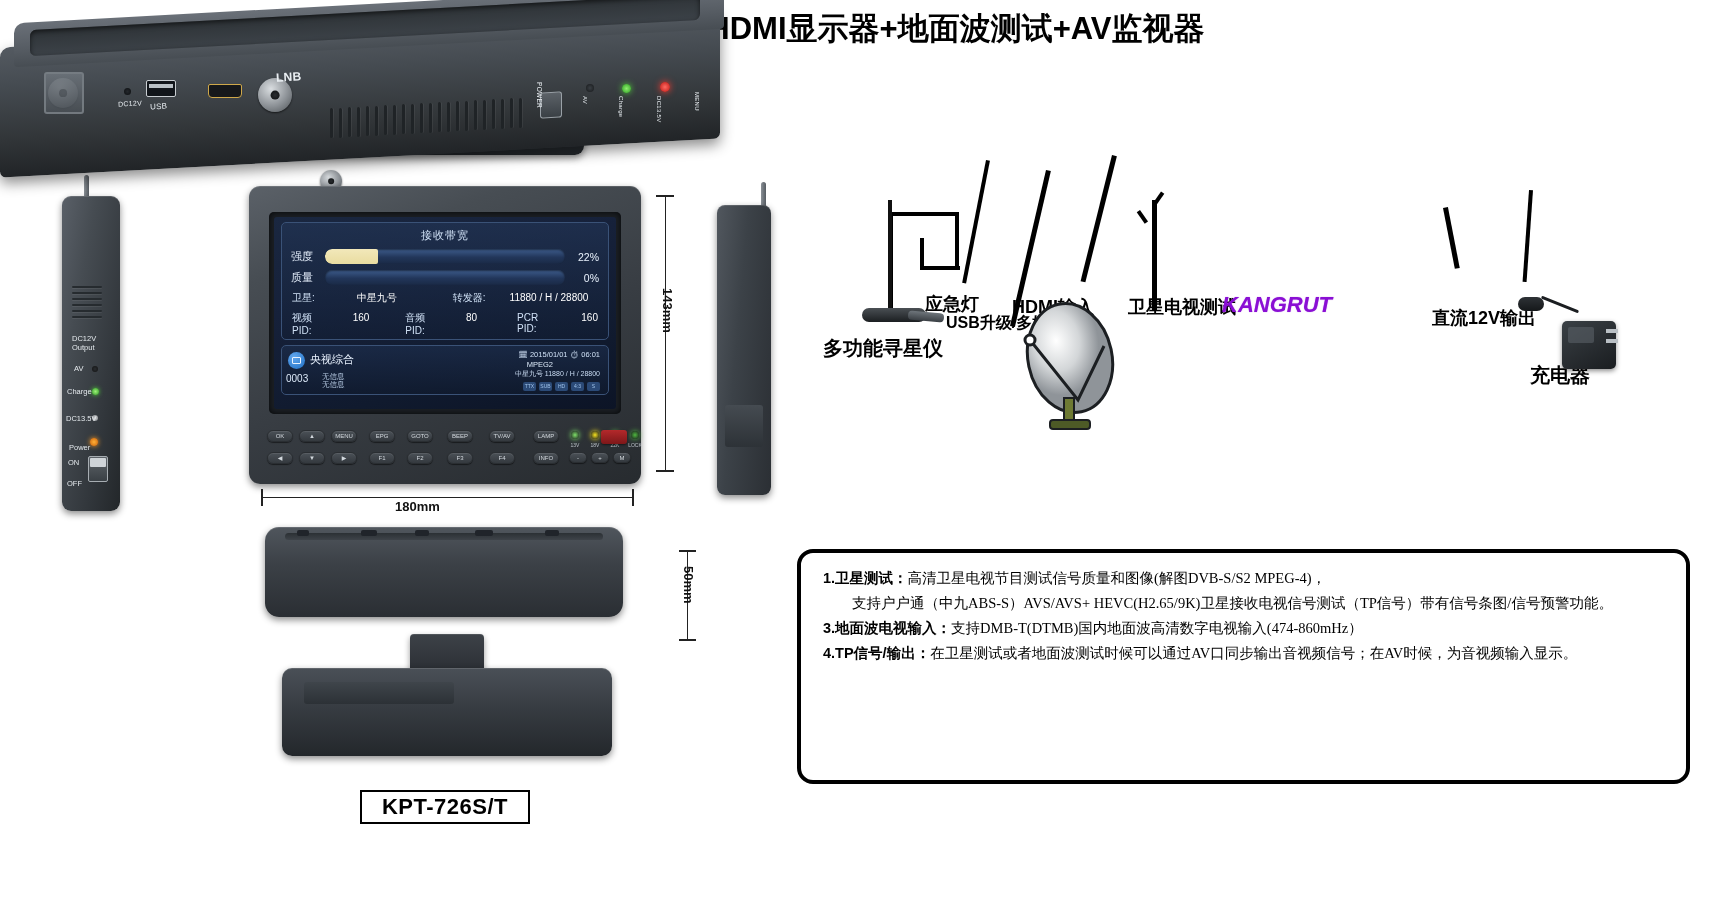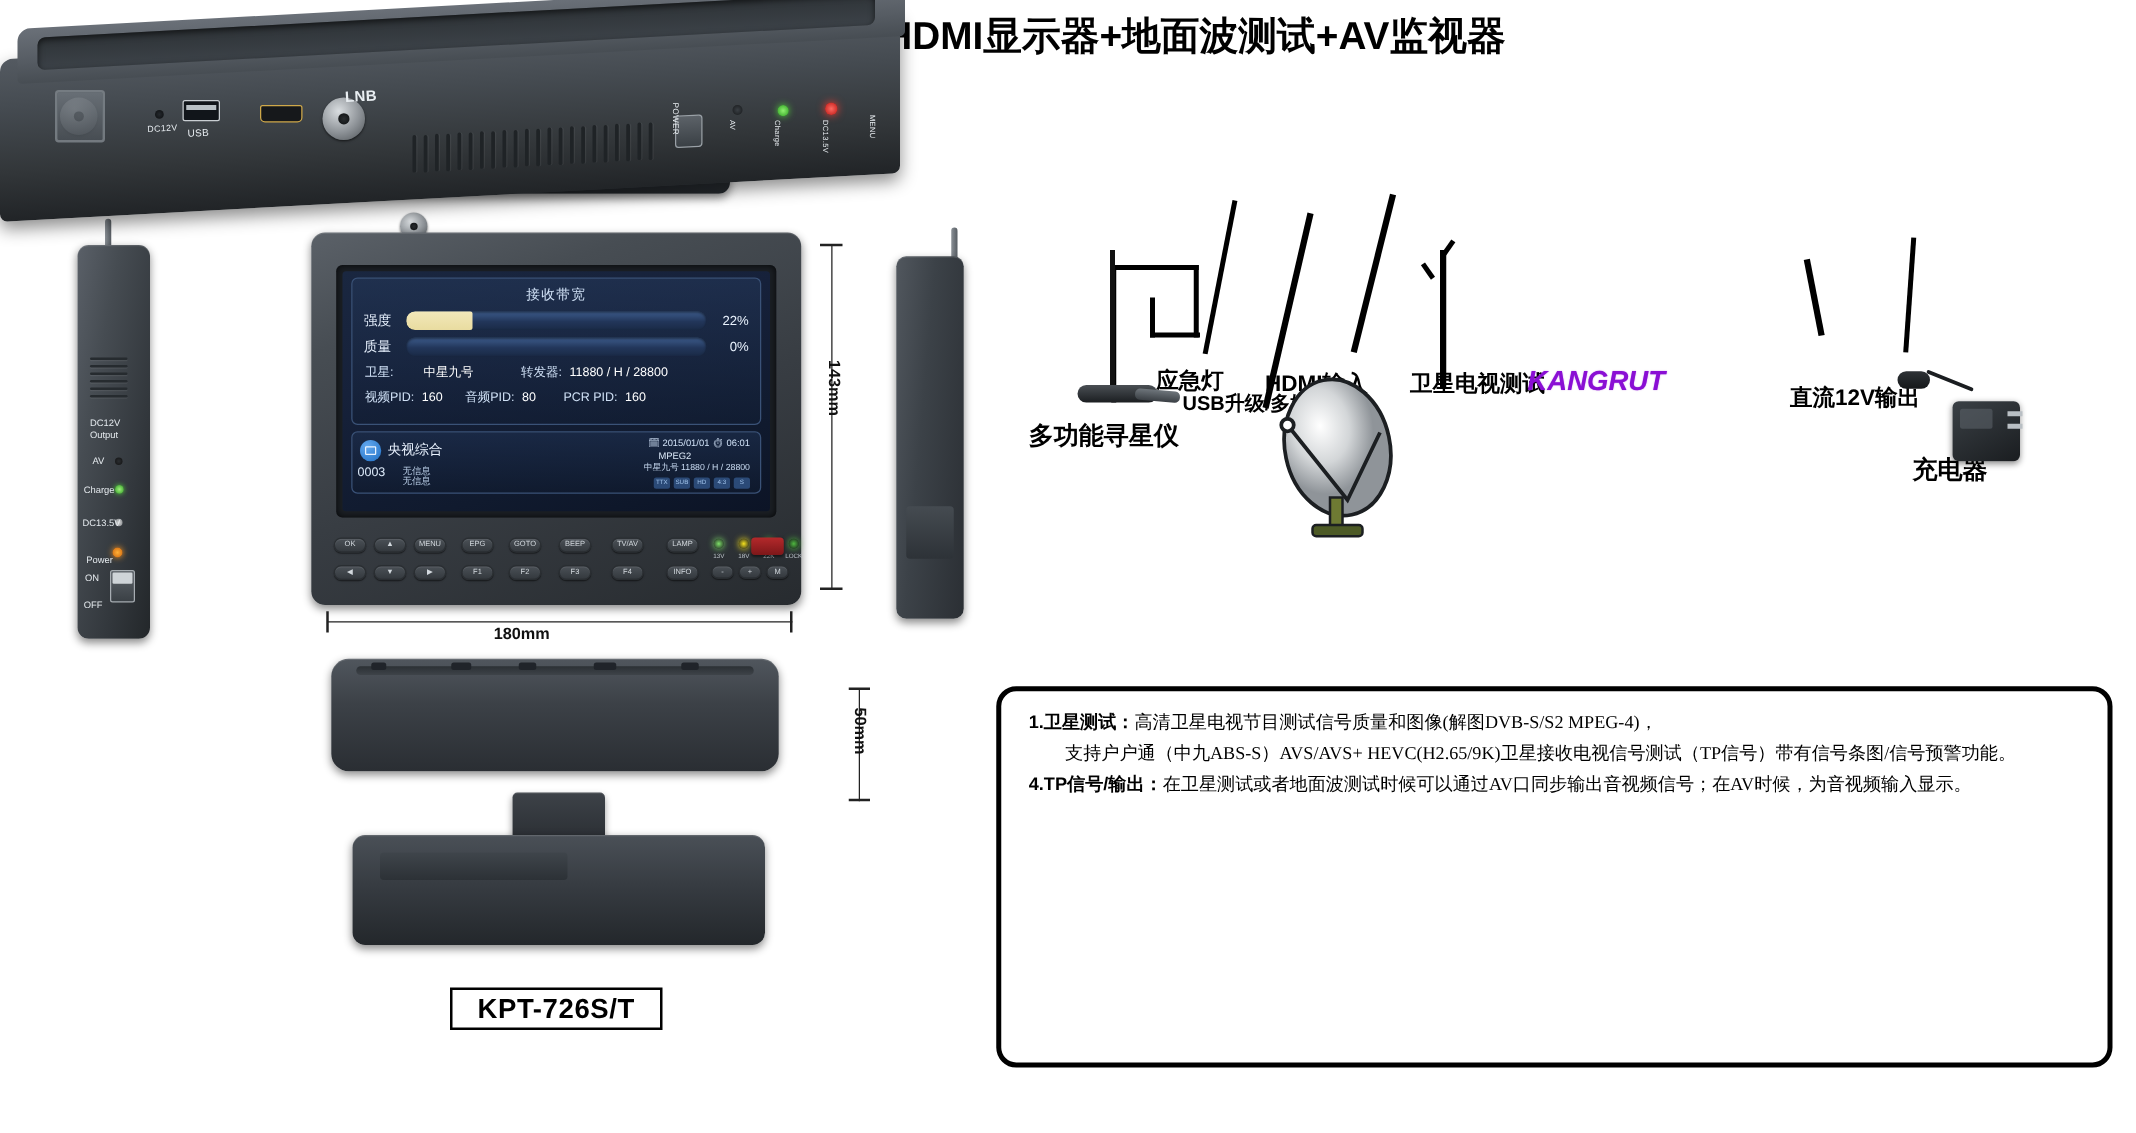--- a/index.html
+++ b/index.html
@@ -96,21 +96,21 @@
   .meter-row { display:flex; align-items:center; margin:6px 9px 0 9px; }
   .meter-lbl { color:#e4eefb; font-size:11px; width:34px; flex:0 0 34px; }
   .meter-track { flex:1; height:15px; border-radius:7px;
      background: linear-gradient(180deg,#3e5d8d,#22365a 55%,#1a2a46);
      box-shadow: inset 0 1px 2px rgba(0,0,0,.5); overflow:hidden; position:relative; }
   .meter-fill { position:absolute; left:0; top:0; bottom:0;
      background: linear-gradient(180deg,#f2e8ba,#e9dca0); border-radius:7px 2px 2px 7px; }
   .meter-pct { width:34px; flex:0 0 34px; text-align:right; color:#e9f2fd; font-size:10.5px; }
 
   .info-line { color:#d5e4f7; font-size:10px; margin:6px 10px 0 10px;
-     display:flex; gap:6px; align-items:baseline; }
+     display:flex; gap:24px; align-items:baseline; }
   .info-line .k { color:#cfe0f5; }
   .info-line .v { color:#ffffff; }
 
   .chan-box { position:absolute; left:7px; top:128px; right:7px; height:50px;
      border:1px solid #3a5277; border-radius:5px;
      background: linear-gradient(180deg, rgba(30,48,80,.6), rgba(16,27,47,.6));
      overflow:hidden; }
   .chan-ico { position:absolute; left:6px; top:6px; width:17px; height:17px; border-radius:50%;
      background: radial-gradient(circle at 35% 30%, #63a8ef, #1f6fc4);
      display:flex; align-items:center; justify-content:center; }
@@ -190,21 +190,21 @@
   
   .anno { position:absolute; font-weight:bold; color:#000; white-space:nowrap;
      font-family:"Liberation Sans", sans-serif; }
   .lead { position:absolute; background:#000; transform-origin: 0 0; }
   .watermark { position:absolute; color:#8a0fd4; font-weight:bold; font-style:italic;
      font-size:22px; font-family:"Liberation Sans", sans-serif;
      text-shadow: 0 0 1px rgba(138,15,212,.6); }
 
   
   #spec-box {
-    position:absolute; left:797px; top:549px; width:893px; height:305px;
+    position:absolute; left:797px; top:549px; width:893px; height:235px;
     border:4px solid #000; border-radius:16px; background:#fff;
     padding:14px 18px 10px 22px;
     font-family:"Liberation Serif", serif; color:#000;
   }
   .spec-p { font-size:14.5px; line-height:1.52; margin-bottom:3px; }
   .spec-p b { font-family:"Liberation Sans", sans-serif; font-size:14.5px; }
   .spec-indent { text-indent: 2em; }
 
   
   .dish-wrap { position:absolute; left:1000px; top:300px; width:150px; height:145px; }
@@ -498,16 +498,17 @@
     <div style="position:absolute;left:30px;top:8px;width:40px;height:3px;background:#1b1e21;border-radius:2px;transform:rotate(22deg);"></div>
     <div style="position:absolute;left:52px;top:26px;width:54px;height:48px;background:linear-gradient(150deg,#3a4045,#1a1d20);border-radius:5px;box-shadow:0 2px 5px rgba(0,0,0,.45);"></div>
     <div style="position:absolute;left:58px;top:32px;width:26px;height:16px;background:#5a6167;border-radius:2px;opacity:.6;"></div>
     <div style="position:absolute;left:96px;top:34px;width:12px;height:4px;background:#b9bfc4;"></div>
     <div style="position:absolute;left:96px;top:44px;width:12px;height:4px;background:#b9bfc4;"></div>
   </div>
 
   <div id="spec-box">
       <div class="spec-p"><b>1.</b><b>卫星测试</b><b>：</b><span>高清卫星电视节目测试信号质量和图像(解图DVB-S/S2 MPEG-4)，</span></div>
       <div class="spec-p spec-indent">支持户户通（中九ABS-S）AVS/AVS+ HEVC(H2.65/9K)卫星接收电视信号测试（TP信号）带有信号条图/信号预警功能。</div>
+      <div class="spec-p"><b>3.</b><b>地面波电视输入</b><b>：</b><span>支持DMB-T(DTMB)国内地面波高清数字电视输入(474-860mHz）</span></div>
       <div class="spec-p"><b>4.</b><b>TP信号/输出</b><b>：</b><span>在卫星测试或者地面波测试时候可以通过AV口同步输出音视频信号；在AV时候，为音视频输入显示。</span></div>
     </div>
 
 </div>
 
 </body></html>

